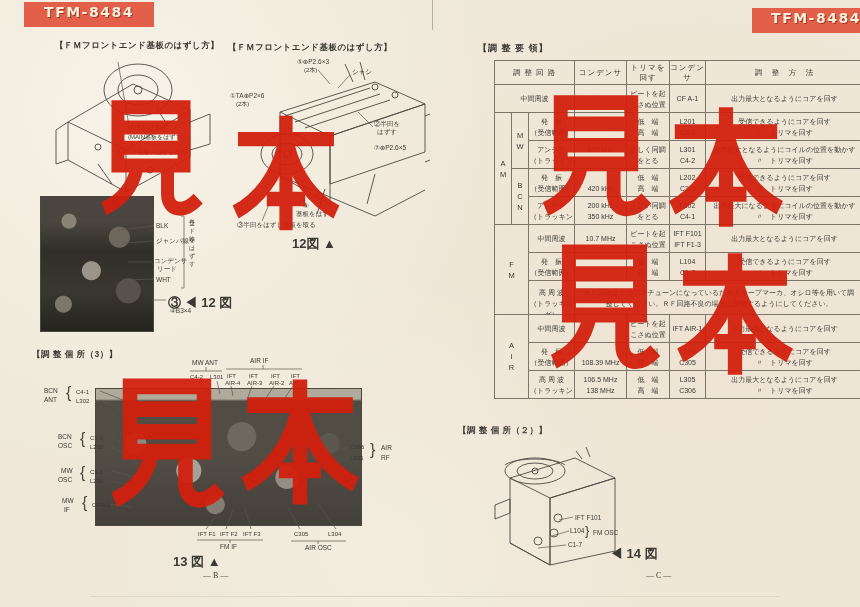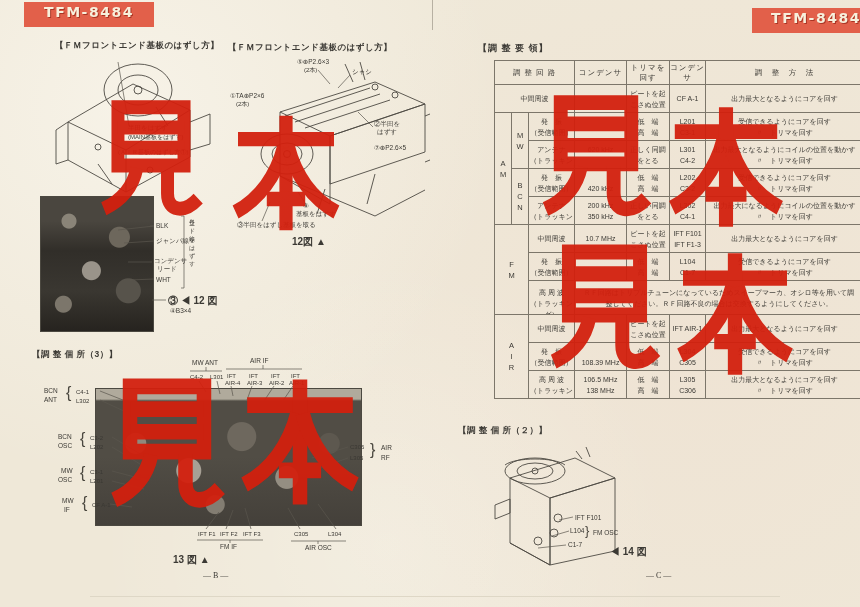--- a/index.html
+++ b/index.html
@@ -13,21 +13,21 @@
   .badge{position:absolute;background:#e2604a;color:#f7f0dc;font-family:"DejaVu Sans",sans-serif;
     font-weight:bold;font-size:14px;letter-spacing:1.5px;padding:2px 10px 7px 10px;z-index:20;
     text-shadow:1px 1px 0 #a93524;}
   .badge.left{left:24px;top:2px;width:110px;text-align:center;}
   .badge.right{left:752px;top:8px;width:108px;text-align:center;}
   .fold{position:absolute;left:432px;top:0;width:1px;height:30px;background:#b7b0a2;}
   .edge-line{position:absolute;left:90px;top:596px;width:690px;height:1px;background:#ded7c6;}
   .title{position:absolute;font-size:8.5px;font-weight:bold;letter-spacing:.5px;white-space:nowrap;z-index:10;}
   .lbl{position:absolute;font-size:6.5px;line-height:8px;white-space:nowrap;z-index:10;}
   .lbl.small{font-size:6px;}
-  .cap{position:absolute;font-size:10px;font-weight:bold;white-space:nowrap;z-index:10;}
+  .cap{position:absolute;font-size:13px;font-weight:bold;white-space:nowrap;z-index:10;}
   .brace{position:absolute;font-size:16px;font-weight:200;color:#4b4840;z-index:10;line-height:16px;}
   .vtext{position:absolute;writing-mode:vertical-rl;text-orientation:upright;font-size:6px;
     letter-spacing:1px;z-index:10;}
   .diag{position:absolute;z-index:4;}
   .photo{position:absolute;z-index:4;border:1px solid #4b4840;}
   .photoA{left:40px;top:196px;width:112px;height:134px;
     background:
       radial-gradient(circle at 25% 18%, #8a8478 0 7px, transparent 8px),
       radial-gradient(circle at 70% 30%, #6d675c 0 10px, transparent 11px),
       radial-gradient(circle at 45% 55%, #9a948a 0 9px, transparent 10px),

